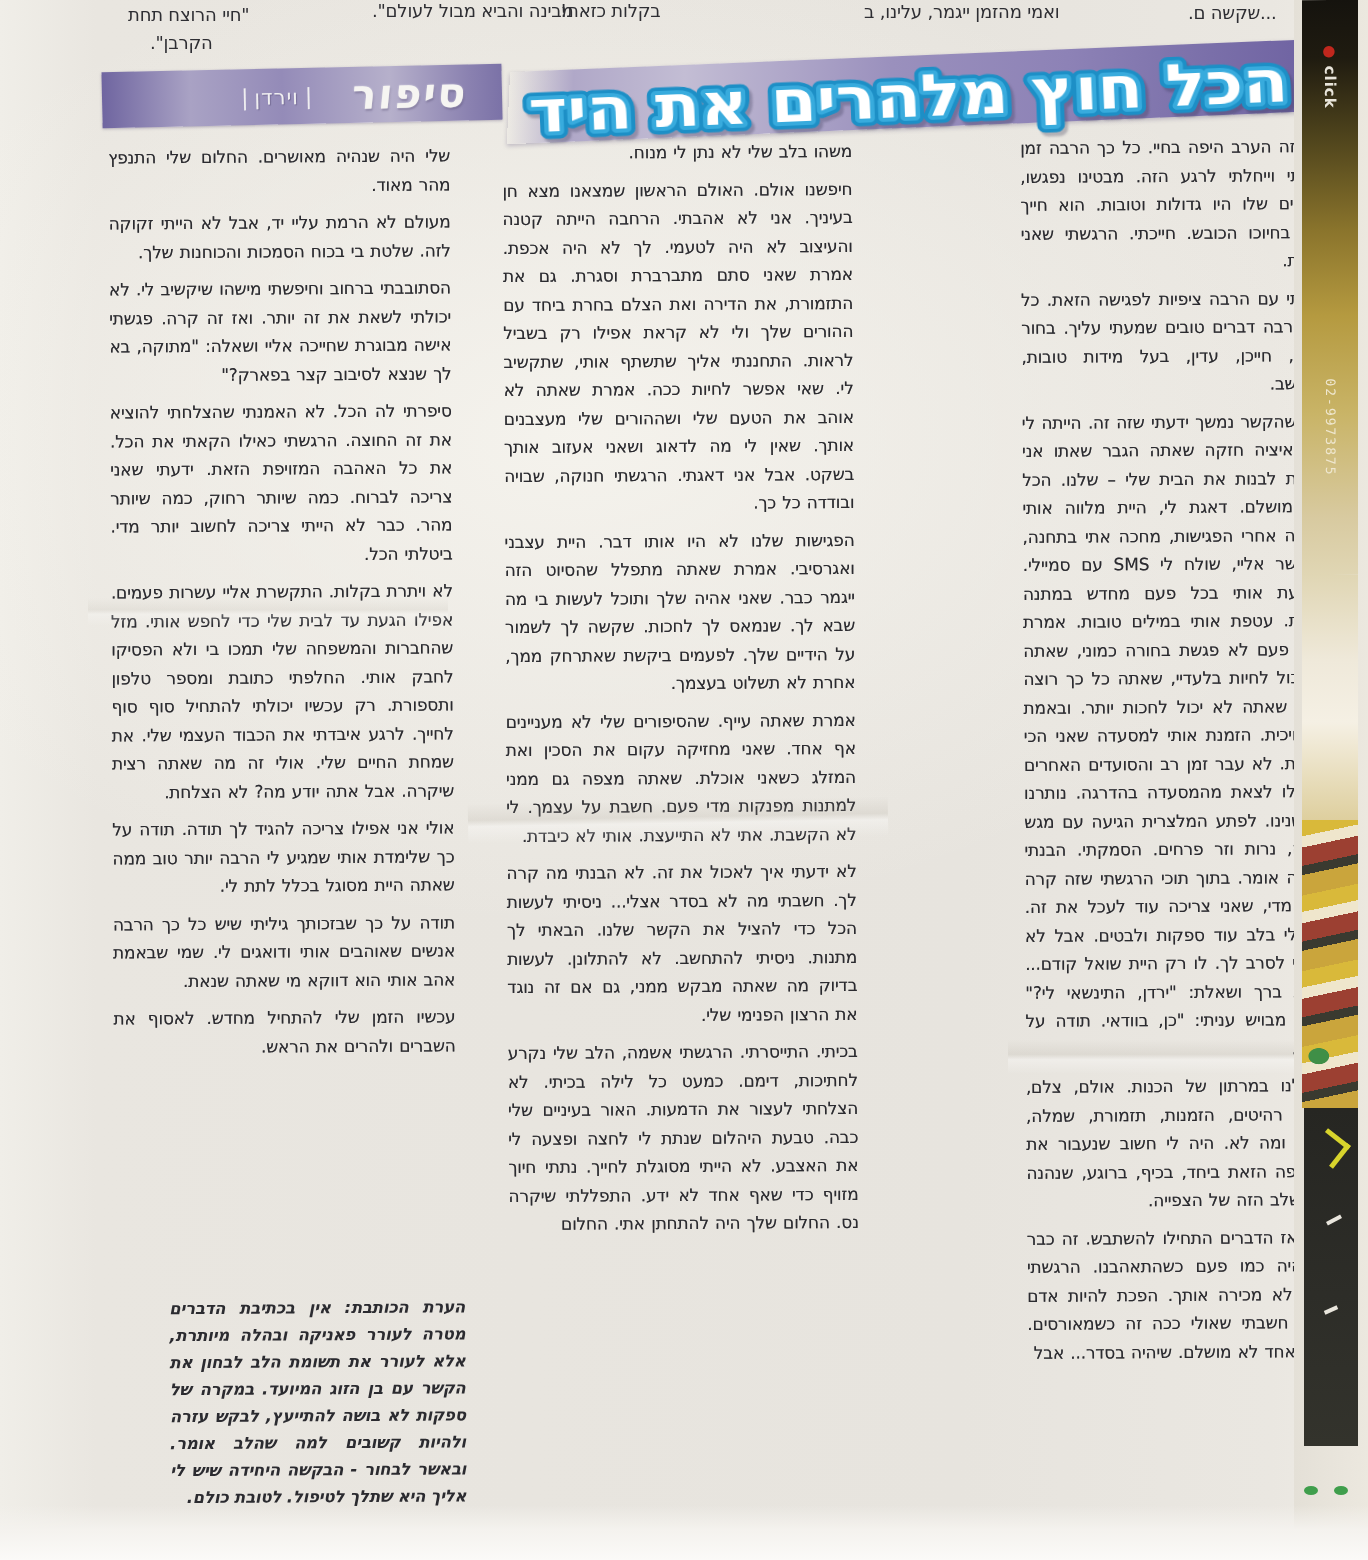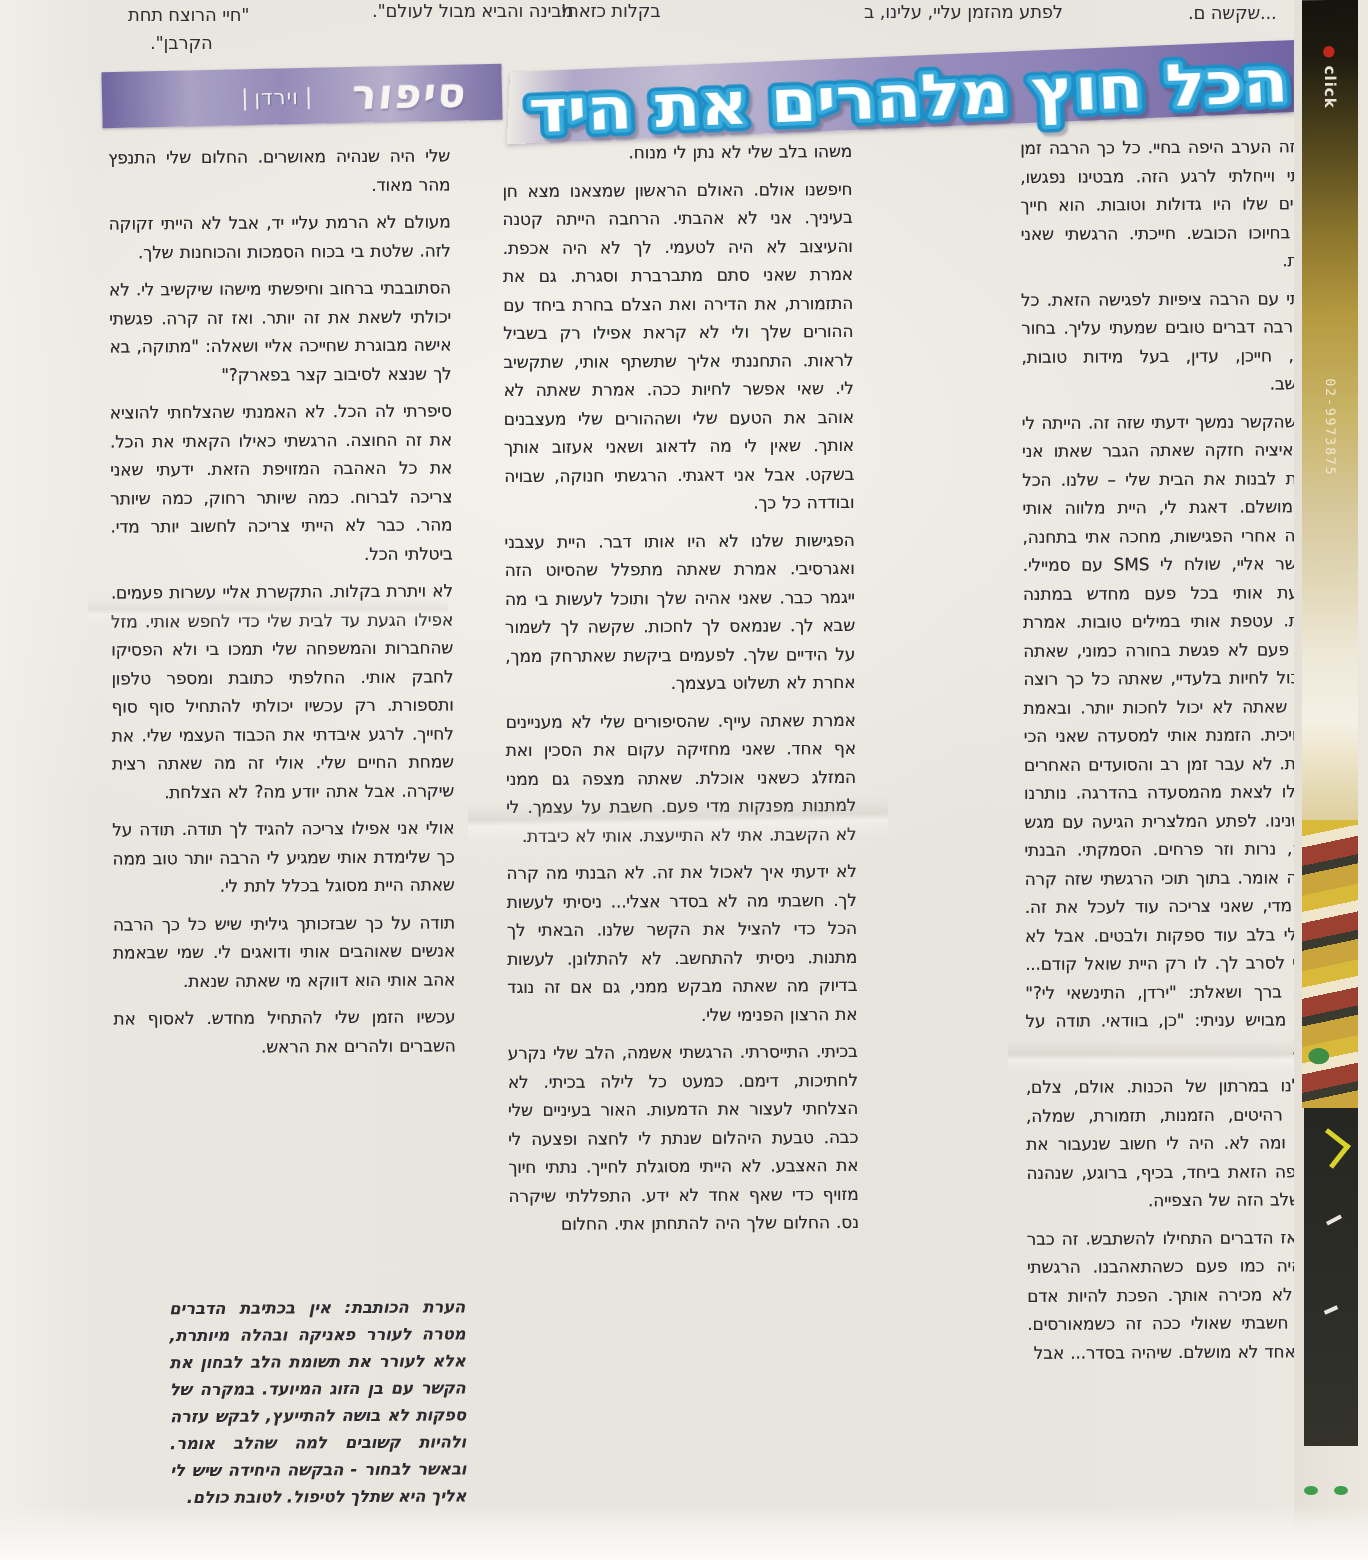--- a/index.html
+++ b/index.html
@@ -117,21 +117,21 @@
   .mark-w2{position:absolute;left:20px;top:200px;width:14px;height:4px;background:#e9e6dd;transform:rotate(-24deg);}
   .dot-green{position:absolute;width:14px;height:9px;border-radius:50%;background:#3f9e4c;top:1486px;}
   #dot1{left:10px;} #dot2{left:40px;}
 </style>
 </head>
 <body>
 
 <div class="paper">
 
   <span class="frag" style="left:1188px;top:2px">...שקשה ם.</span>
-  <span class="frag" style="left:864px;top:1px">לפתע מהזמן עליי, עלינו, ב</span>
+  <span class="frag" style="left:864px;top:1px">ואמי מהזמן ייגמר, עלינו, ב</span>
   <span class="frag" style="left:560px;top:0px">בקלות כזאת!</span>
   <span class="frag" style="left:372px;top:0px">מבינה והביא מבול לעולם".</span>
   <span class="frag" style="left:128px;top:4px">"חיי הרוצח תחת</span>
   <span class="frag" style="left:150px;top:32px">הקרבן".</span>
 
   <div class="kicker">
     <span class="kicker-title">סיפור</span>
     <span style="white-space:nowrap;">
       <span class="kicker-bar">|</span><span class="kicker-name">וירדן</span><span class="kicker-bar">|</span>
     </span>

